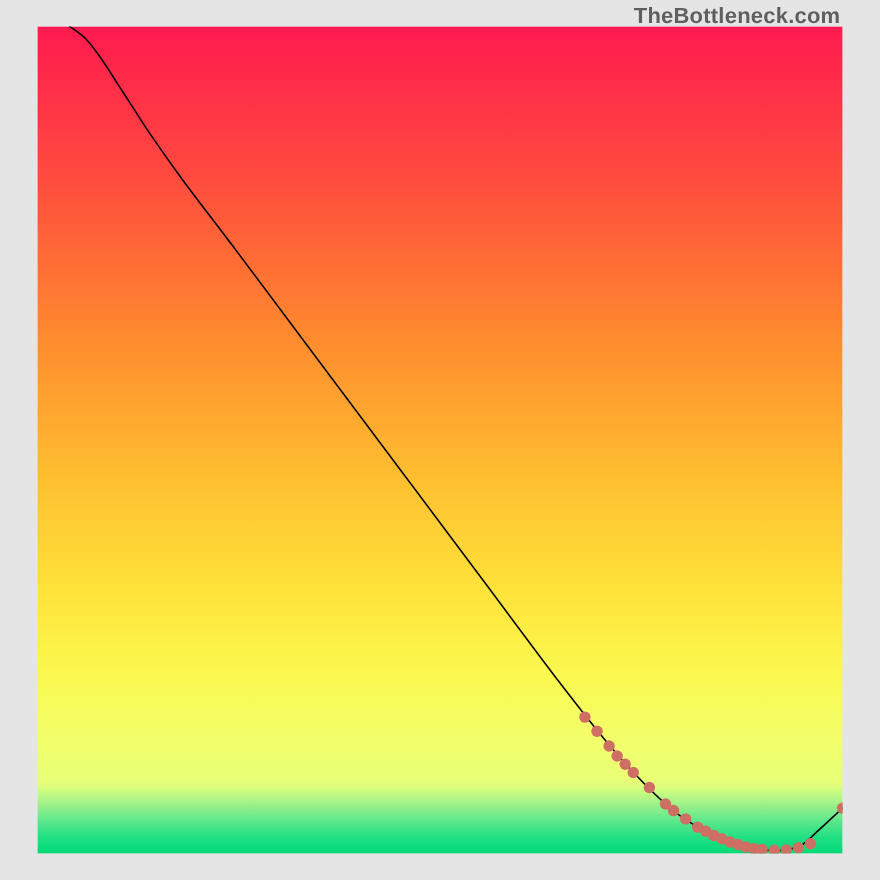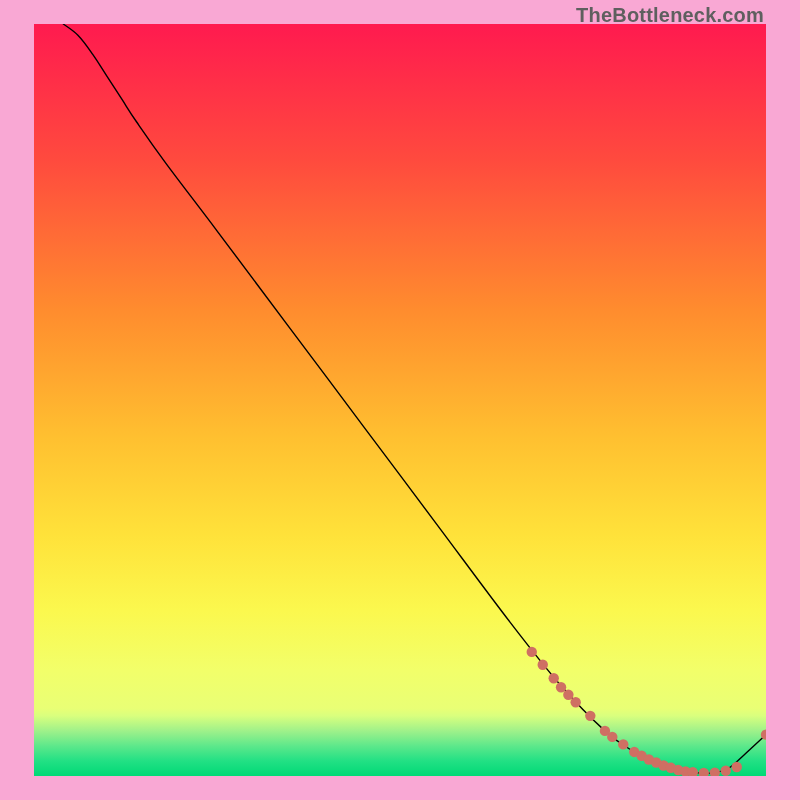--- a/index.html
+++ b/index.html
@@ -8,21 +8,21 @@
     width: 800px;
     height: 800px;
     background: #000;
     overflow: hidden;
     font-family: Arial, Helvetica, sans-serif;
   }
   .stage {
     position: relative;
     width: 800px;
     height: 800px;
-    background: #f9a8d4;
+    background: #e5e5e5;
   }
   .plot-area {
     position: absolute;
     left: 34px;
     top: 24px;
     width: 732px;
     height: 752px;
   }
   svg {
     display: block;

